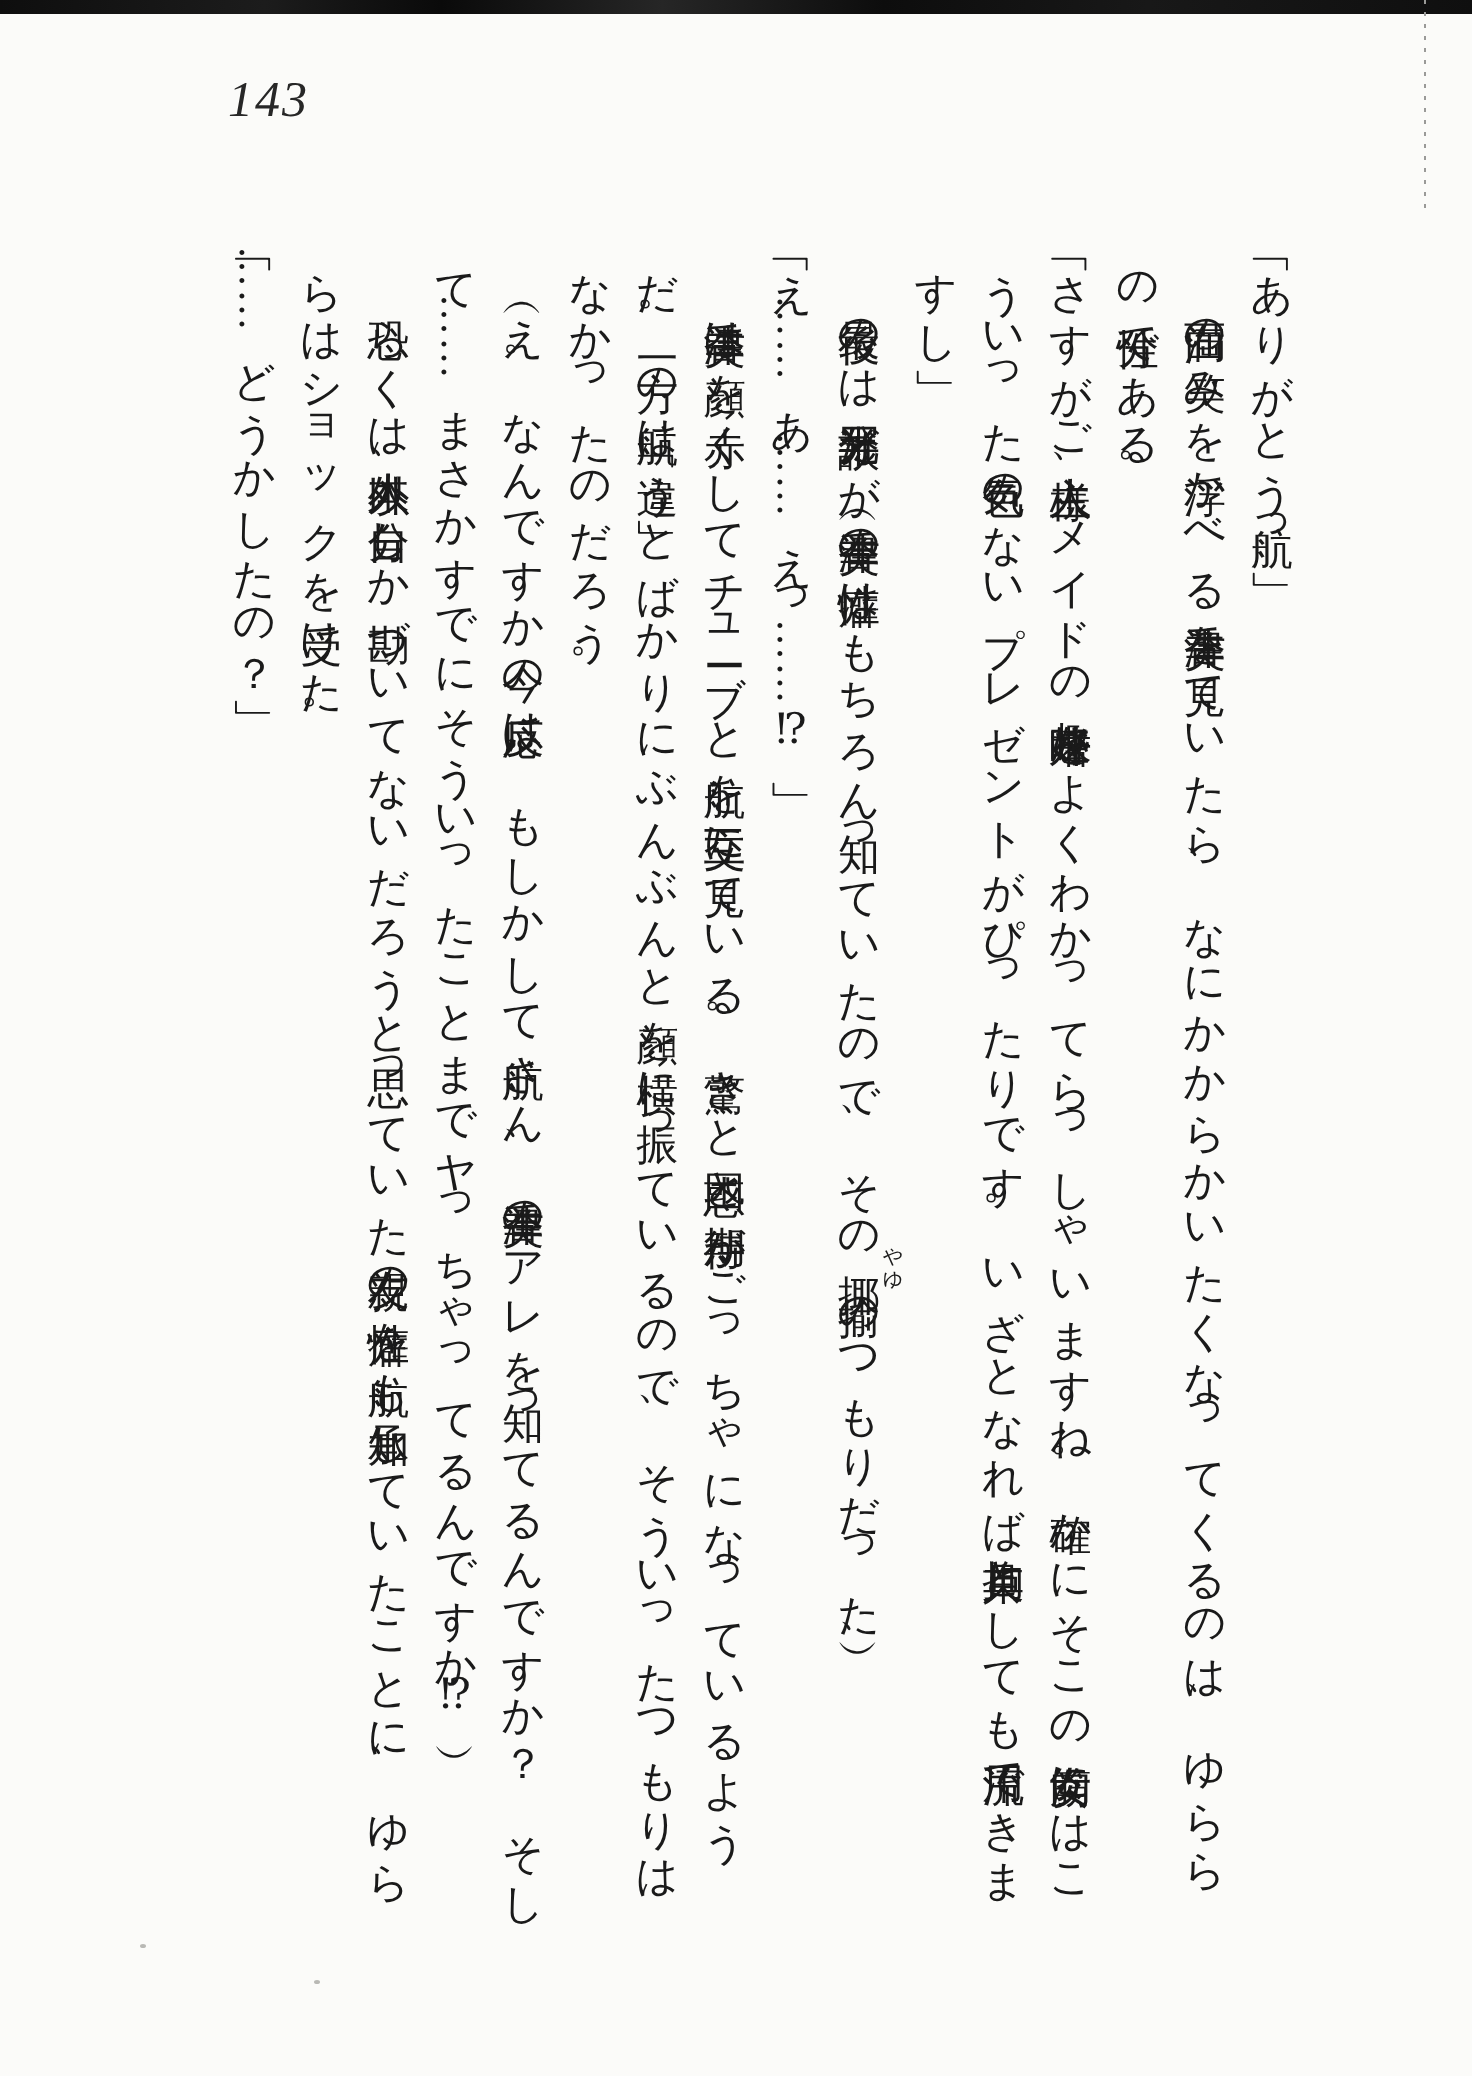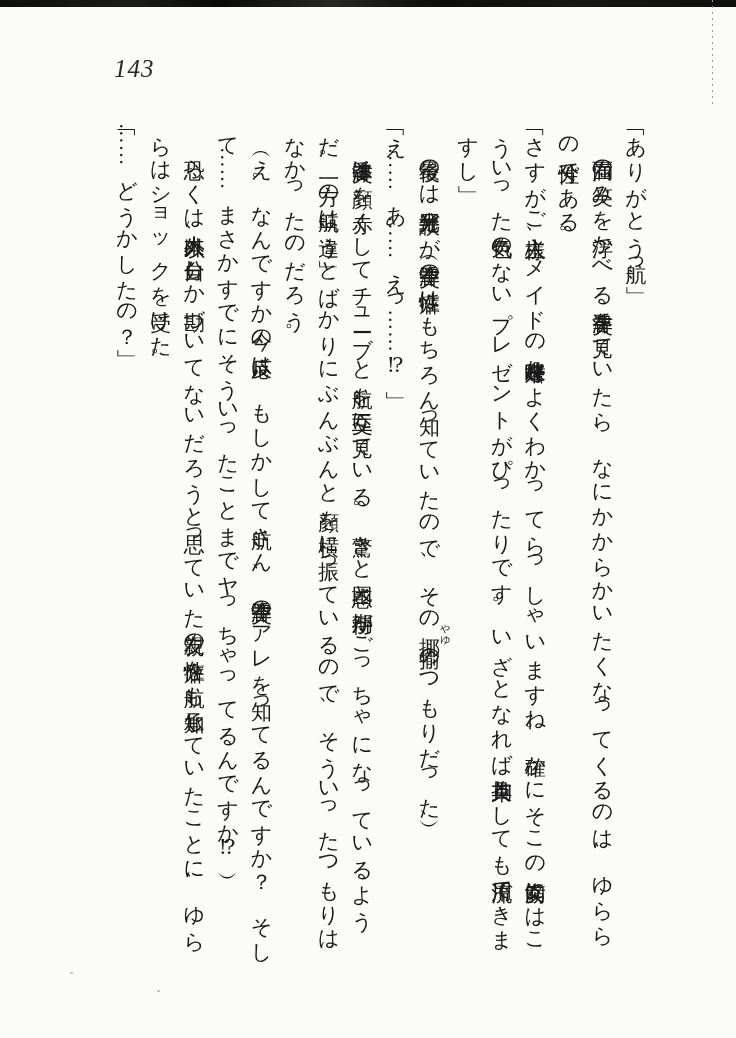--- a/index.html
+++ b/index.html
@@ -39,21 +39,21 @@
     position: absolute;
     width: 3px; height: 2px;
     background: #b9b9b5;
     border-radius: 50%;
   }
   .speck.s1 { left: 70px; top: 972px; }
   .speck.s2 { left: 157px; top: 990px; }
 
   .page-number {
     position: absolute;
-    top: 55px;
+    top: 37px;
     left: 114px;
     font-size: 25px;
     font-style: italic;
     color: #272727;
     letter-spacing: 1px;
   }
 
   .text-block {
     position: absolute;
     top: 122px;

